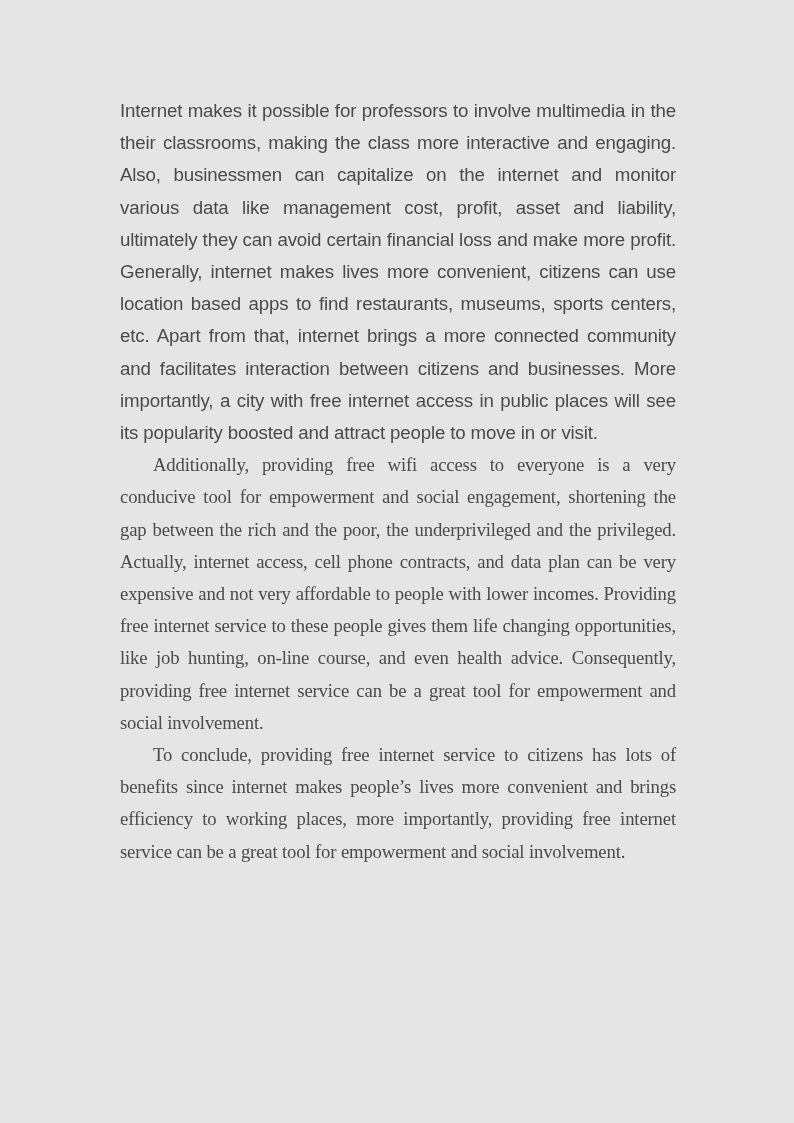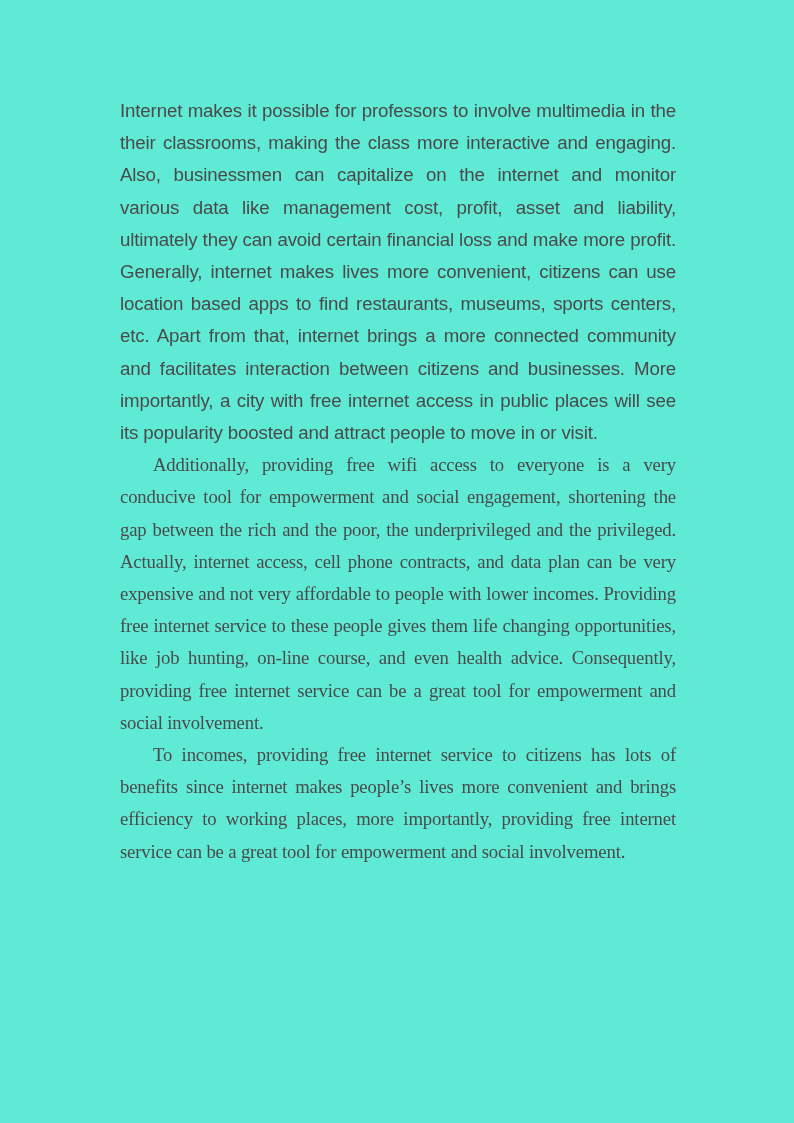--- a/index.html
+++ b/index.html
@@ -4,21 +4,21 @@
 <style>
   html, body {
     margin: 0;
     padding: 0;
     background: #ffffff;
   }
   .page {
     position: relative;
     width: 794px;
     height: 1123px;
-    background: #5eead4;
+    background: #e5e5e5;
     overflow: hidden;
     font-family: "Liberation Sans", "DejaVu Sans", sans-serif;
   }
   .text-block {
     position: absolute;
     left: 120px;
     top: 95px;
     width: 556px;
     font-size: 18.7px;
     line-height: 32.2px;
@@ -37,15 +37,15 @@
     font-family: Liberation Serif, serif;
   }
 </style>
 </head>
 <body>
 
 <div class="page">
   <div class="text-block">
     <p class="para">Internet makes it possible for professors to involve multimedia in the their classrooms, making the class more interactive and engaging. Also, businessmen can capitalize on the internet and monitor various data like management cost, profit, asset and liability, ultimately they can avoid certain financial loss and make more profit. Generally, internet makes lives more convenient, citizens can use location based apps to find restaurants, museums, sports centers, etc. Apart from that, internet brings a more connected community and facilitates interaction between citizens and businesses. More importantly, a city with free internet access in public places will see its popularity boosted and attract people to move in or visit.</p>
     <p class="para indent">Additionally, providing free wifi access to everyone is a very conducive tool for empowerment and social engagement, shortening the gap between the rich and the poor, the underprivileged and the privileged. Actually, internet access, cell phone contracts, and data plan can be very expensive and not very affordable to people with lower incomes. Providing free internet service to these people gives them life changing opportunities, like job hunting, on-line course, and even health advice. Consequently, providing free internet service can be a great tool for empowerment and social involvement.</p>
-    <p class="para indent">To incomes, providing free internet service to citizens has lots of benefits since internet makes people’s lives more convenient and brings efficiency to working places, more importantly, providing free internet service can be a great tool for empowerment and social involvement.</p>
+    <p class="para indent">To conclude, providing free internet service to citizens has lots of benefits since internet makes people’s lives more convenient and brings efficiency to working places, more importantly, providing free internet service can be a great tool for empowerment and social involvement.</p>
   </div>
 </div>
 
 </body></html>

